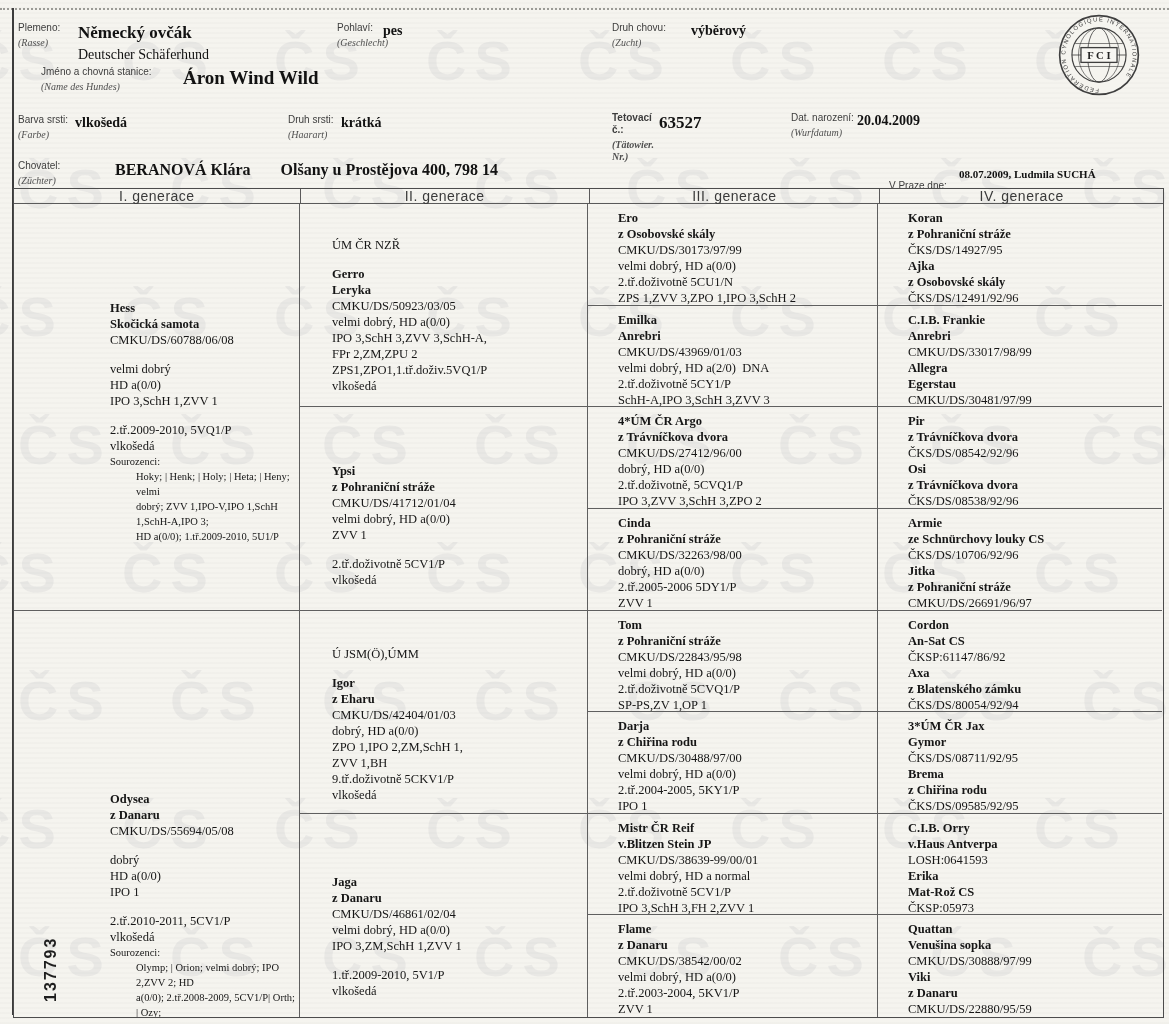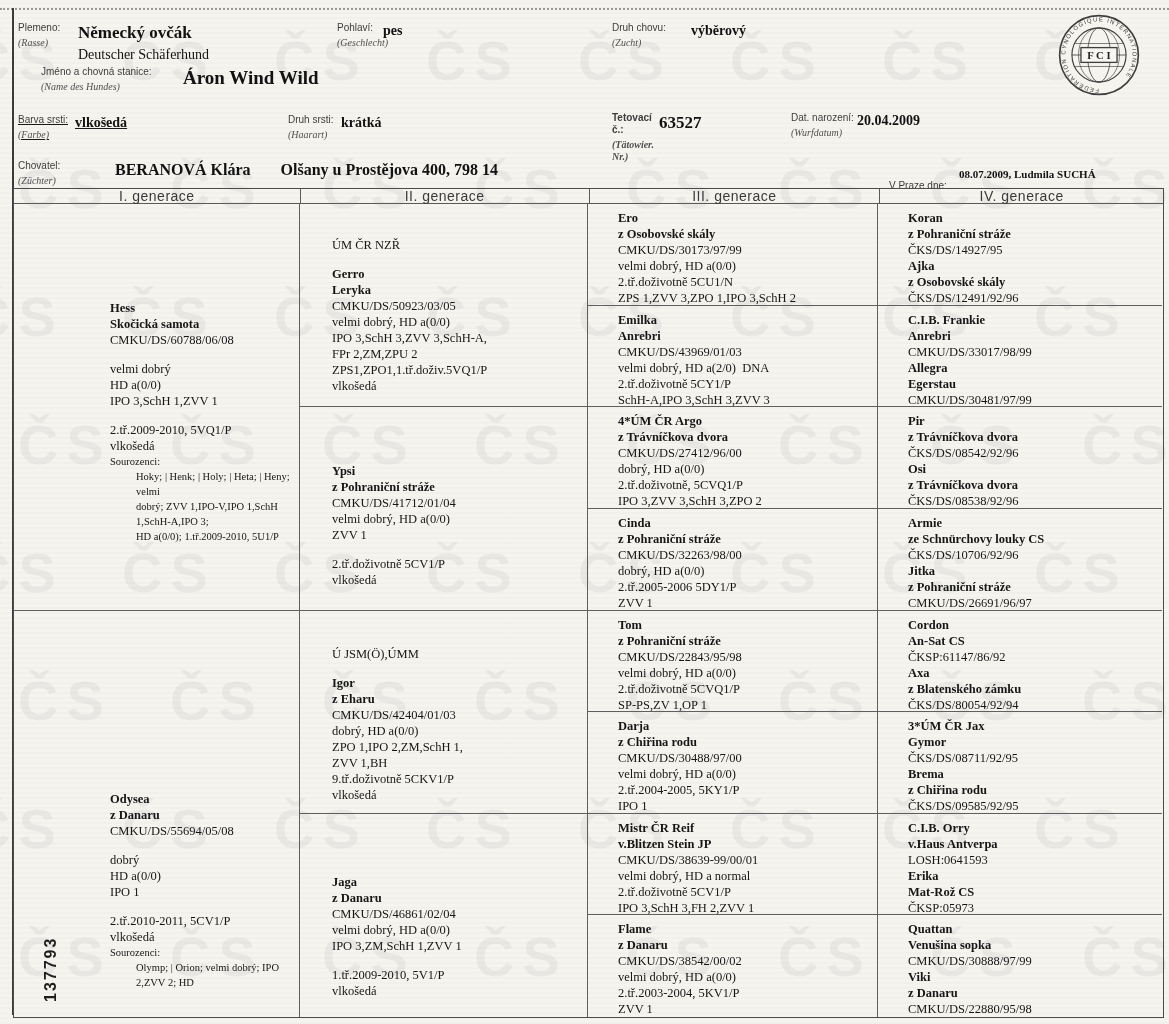--- a/index.html
+++ b/index.html
@@ -156,21 +156,21 @@
       <div class="lab" style="width:79px;"><span>Druh chovu:</span><span class="sub">(Zucht)</span></div>
       <div class="val v14">výběrový</div>
     </div>
 
     <div class="field" style="left:18px;top:66px;">
       <div class="lab" style="width:142px;margin-left:23px;"><span>Jméno a chovná stanice:</span><span class="sub">(Name des Hundes)</span></div>
       <div class="val v19">Áron Wind Wild</div>
     </div>
 
 
-    <div class="field" style="left:18px;top:114px;text-decoration:underline;">
+    <div class="field" style="left:18px;top:114px;">
       <div class="lab" style="width:57px;"><span>Barva srsti:</span><span class="sub">(Farbe)</span></div>
       <div class="val v14">vlkošedá</div>
     </div>
 
     <div class="field" style="left:288px;top:114px;">
       <div class="lab" style="width:53px;"><span>Druh srsti:</span><span class="sub">(Haarart)</span></div>
       <div class="val v14">krátká</div>
     </div>
 
     <div class="field" style="left:612px;top:112px;">
@@ -244,20 +244,21 @@
             <div class="ln ln-n">CMKU/DS/55694/05/08</div>
             <div class="ln ln-g">&nbsp;</div>
             <div class="ln ln-n">dobrý</div>
             <div class="ln ln-n">HD a(0/0)</div>
             <div class="ln ln-n">IPO 1</div>
             <div class="ln ln-g">&nbsp;</div>
             <div class="ln ln-n">2.tř.2010-2011, 5CV1/P</div>
             <div class="ln ln-n">vlkošedá</div>
             <div class="ln ln-l">Sourozenci:</div>
             <div class="ln ln-sm">Olymp; | Orion; velmi dobrý; IPO 2,ZVV 2; HD</div>
+            <div class="ln ln-sm">a(0/0); 2.tř.2008-2009, 5CV1/P| Orth; | Ozy;</div>
           </div>
 
         <div class="cell c2 r12 pt-gerro">
             <div class="ln ln-n">ÚM ČR NZŘ</div>
             <div class="ln ln-g">&nbsp;</div>
             <div class="ln ln-b">Gerro</div>
             <div class="ln ln-b">Leryka</div>
             <div class="ln ln-n">CMKU/DS/50923/03/05</div>
             <div class="ln ln-n">velmi dobrý, HD a(0/0)</div>
             <div class="ln ln-n">IPO 3,SchH 3,ZVV 3,SchH-A,</div>
@@ -418,20 +419,20 @@
             <div class="ln ln-b">Erika</div>
             <div class="ln ln-b">Mat-Rož CS</div>
             <div class="ln ln-n">ČKSP:05973</div>
           </div>
         <div class="cell c4 rr8 pt-s">
             <div class="ln ln-b">Quattan</div>
             <div class="ln ln-b">Venušina sopka</div>
             <div class="ln ln-n">CMKU/DS/30888/97/99</div>
             <div class="ln ln-b">Viki</div>
             <div class="ln ln-b">z Danaru</div>
-            <div class="ln ln-n">CMKU/DS/22880/95/98</div>
+            <div class="ln ln-n">CMKU/DS/22880/95/59</div>
           </div>
       </div>
     </div>
 
     <div class="stamp">137793</div>
   </div>
 </div>
 
 </body></html>

